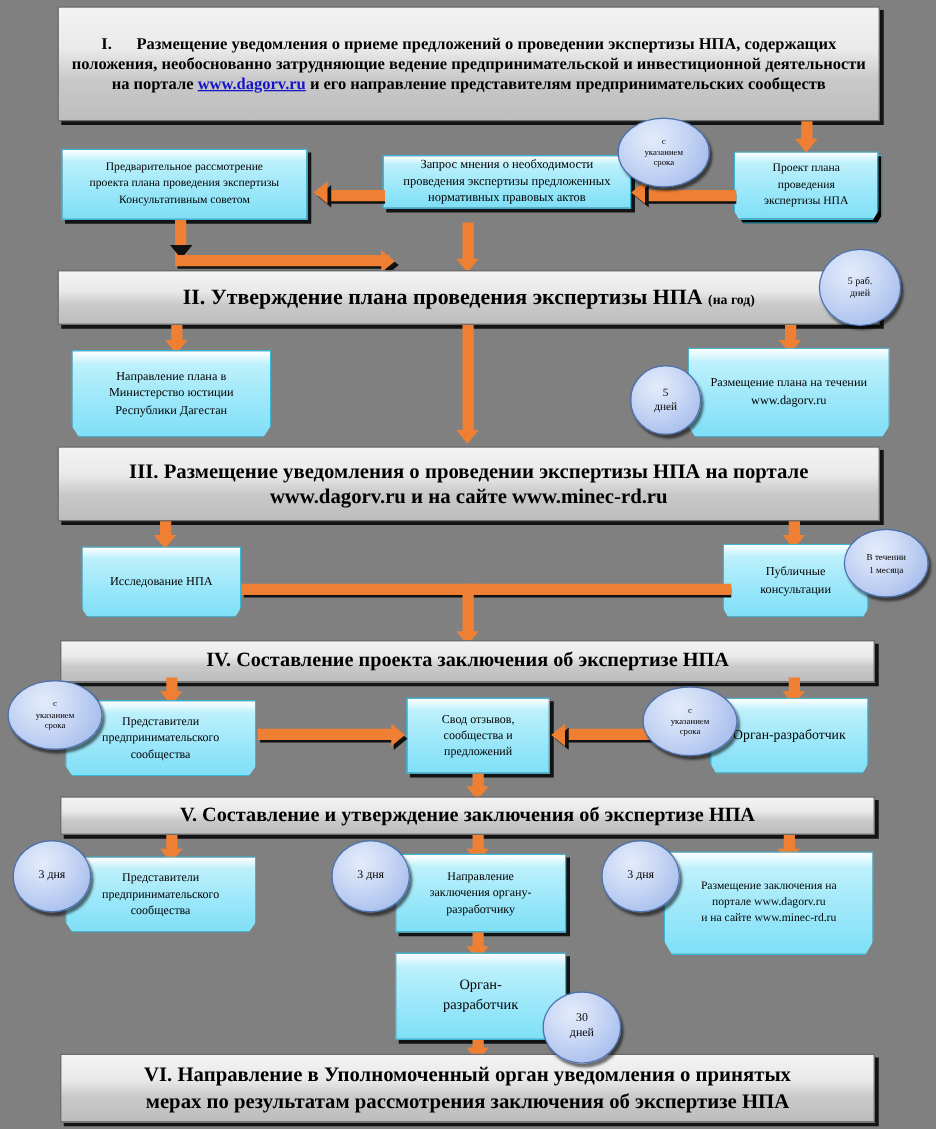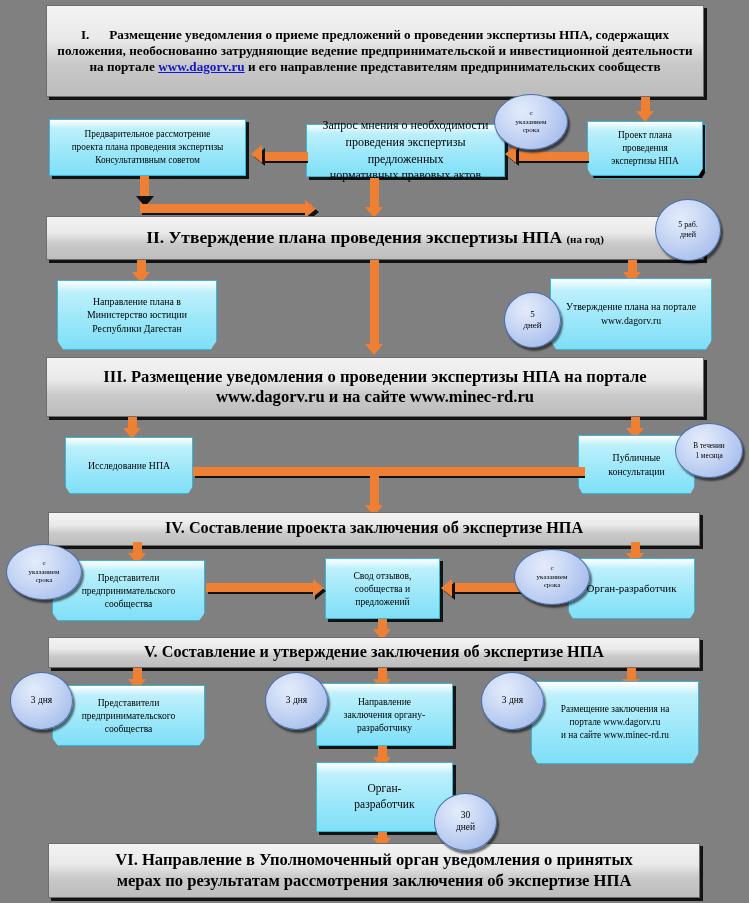--- a/index.html
+++ b/index.html
@@ -112,21 +112,21 @@
   </div>
 
   <div class="abs cbox" style="left:49px;top:119px;width:197px;height:57px;font-size:9.3px;">
     <div>
       <div>Предварительное рассмотрение</div>
       <div>проекта плана проведения экспертизы</div>
       <div>Консультативным советом</div>
     </div>
   </div>
 
-  <div class="abs cbox" style="left:306px;top:124px;width:199px;height:53px;font-size:12px;">
+  <div class="abs cbox" style="left:306px;top:124px;width:199px;height:43px;font-size:10px;">
     <div>
       <div>Запрос мнения о необходимости</div>
       <div>проведения экспертизы предложенных</div>
       <div>нормативных правовых актов</div>
     </div>
   </div>
 
   <div class="abs cbox foldshadow" style="left:590px;top:124px;width:116px;height:55px;"></div>
   <div class="abs cbox fold" style="left:587px;top:121px;width:116px;height:55px;font-size:9.3px;">
     <div>
@@ -193,21 +193,21 @@
   <div class="abs cbox fold" style="left:57px;top:280px;width:160px;height:70px;font-size:9.8px;">
     <div>
       <div>Направление плана в</div>
       <div>Министерство юстиции</div>
       <div>Республики Дагестан</div>
     </div>
   </div>
 
   <div class="abs cbox fold" style="left:550px;top:278px;width:162px;height:72px;font-size:9.8px;">
     <div>
-      <div>Утверждение плана на    портале</div>
+      <div>Размещение плана на    течении</div>
       <div>www.dagorv.ru</div>
     </div>
   </div>
 
   <div class="abs ell" style="left:504px;top:292px;width:57px;height:56px;font-size:9px;">
     <div>
       <div>5</div>
       <div>дней</div>
     </div>
   </div>

